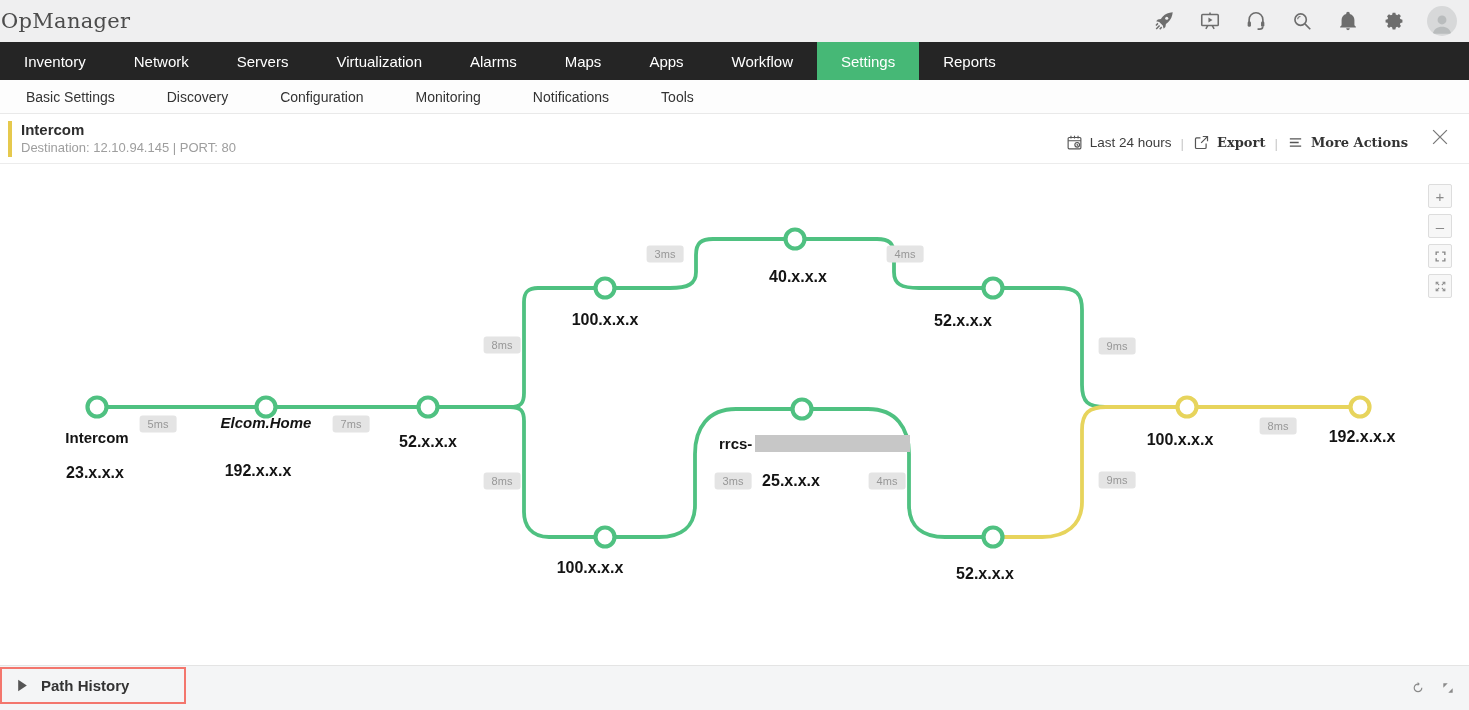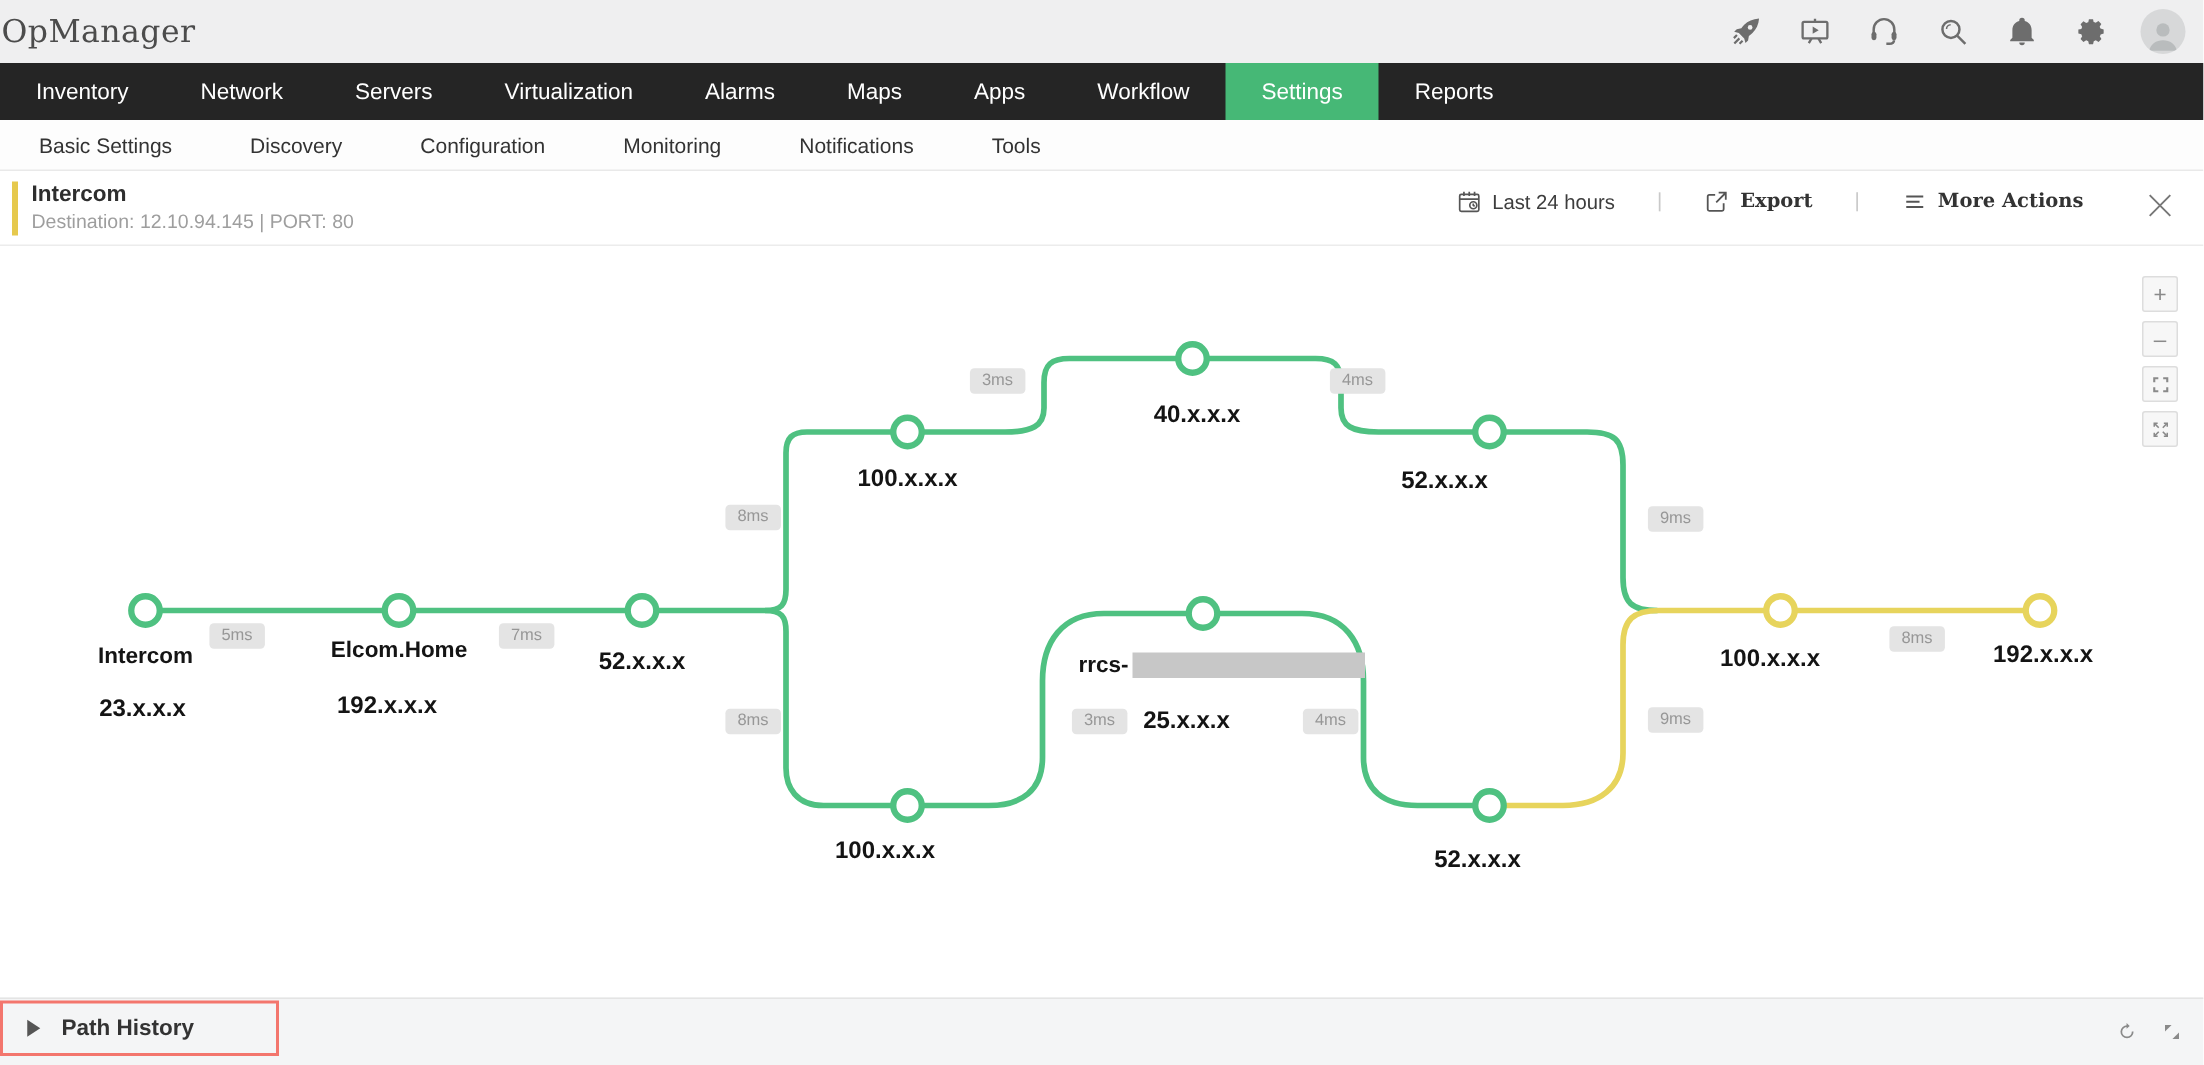--- a/index.html
+++ b/index.html
@@ -27,21 +27,21 @@
   
   .subnav { height:34px; flex:0 0 34px; background:#fdfdfd; border-bottom:1px solid #e9e9e9; display:flex; align-items:center; }
   .subnav-item { font-size:14px; color:#333; padding:0 26px; cursor:pointer; white-space:nowrap; }
   
   .pagehead { height:50px; flex:0 0 50px; display:flex; align-items:center; justify-content:space-between;
     padding:0 18px 0 8px; border-bottom:1px solid #ececec; background:#fff; }
   .head-left { display:flex; align-items:center; gap:9px; }
   .yellowbar { width:4px; height:36px; background:#e6c94d; }
   .page-title { font-size:15px; font-weight:700; color:#2e2e2e; line-height:18px; }
   .page-subtitle { font-size:13px; color:#9e9e9e; line-height:17px; }
-  .head-right { display:flex; align-items:flex-start; gap:28px; color:#3d3d3d; font-size:13.5px; }
+  .head-right { display:flex; align-items:flex-end; gap:9px; color:#3d3d3d; font-size:13.5px; }
   .head-btn { display:flex; align-items:center; gap:7px; cursor:pointer; white-space:nowrap; }
   .head-btn svg { width:17px; height:17px; color:#555; }
   .head-sep { color:#c9c9c9; }
   .bold-label { font-weight:700; font-family:"DejaVu Serif", serif; font-size:13px; color:#333; }
   .close-icon { margin-left:12px; cursor:pointer; color:#787878; }
   .close-icon svg { width:22px; height:22px; }
   
   .diagram { position:relative; flex:1 1 auto; background:#fff; overflow:hidden; }
   .diagram svg.map { position:absolute; left:0; top:0; }
   .zoombox { position:absolute; top:20px; right:17px; display:flex; flex-direction:column; gap:6px; }
@@ -199,21 +199,21 @@
     <circle cx="993" cy="124" r="9.5" fill="#fff" stroke="#4fc181" stroke-width="4.2"></circle>
     <circle cx="605" cy="373" r="9.5" fill="#fff" stroke="#4fc181" stroke-width="4.2"></circle>
     <circle cx="802" cy="245" r="9.5" fill="#fff" stroke="#4fc181" stroke-width="4.2"></circle>
     <circle cx="993" cy="373" r="9.5" fill="#fff" stroke="#4fc181" stroke-width="4.2"></circle>
     <circle cx="1187" cy="243" r="9.5" fill="#fff" stroke="#e7d45c" stroke-width="4.2"></circle>
     <circle cx="1360" cy="243" r="9.5" fill="#fff" stroke="#e7d45c" stroke-width="4.2"></circle>
   </svg>
 
   <div class="nlabel name" style="left:97px; top:265px;">Intercom</div>
   <div class="nlabel ip" style="left:95px; top:300px;">23.x.x.x</div>
-  <div class="nlabel name" style="left:266px; top:261px;">Elcom.Home</div>
+  <div class="nlabel name" style="left:266px; top:250px;font-style:italic;">Elcom.Home</div>
   <div class="nlabel ip" style="left:258px; top:298px;">192.x.x.x</div>
   <div class="nlabel ip" style="left:428px; top:269px;">52.x.x.x</div>
   <div class="nlabel ip" style="left:605px; top:147px;">100.x.x.x</div>
   <div class="nlabel ip" style="left:798px; top:104px;">40.x.x.x</div>
   <div class="nlabel ip" style="left:963px; top:148px;">52.x.x.x</div>
   <div class="nlabel ip" style="left:590px; top:395px;">100.x.x.x</div>
   <div class="rrcs-row">
     <span class="nlabel name" style="position:static; transform:none;">rrcs-</span>
     <span class="redaction"></span>
   </div>

